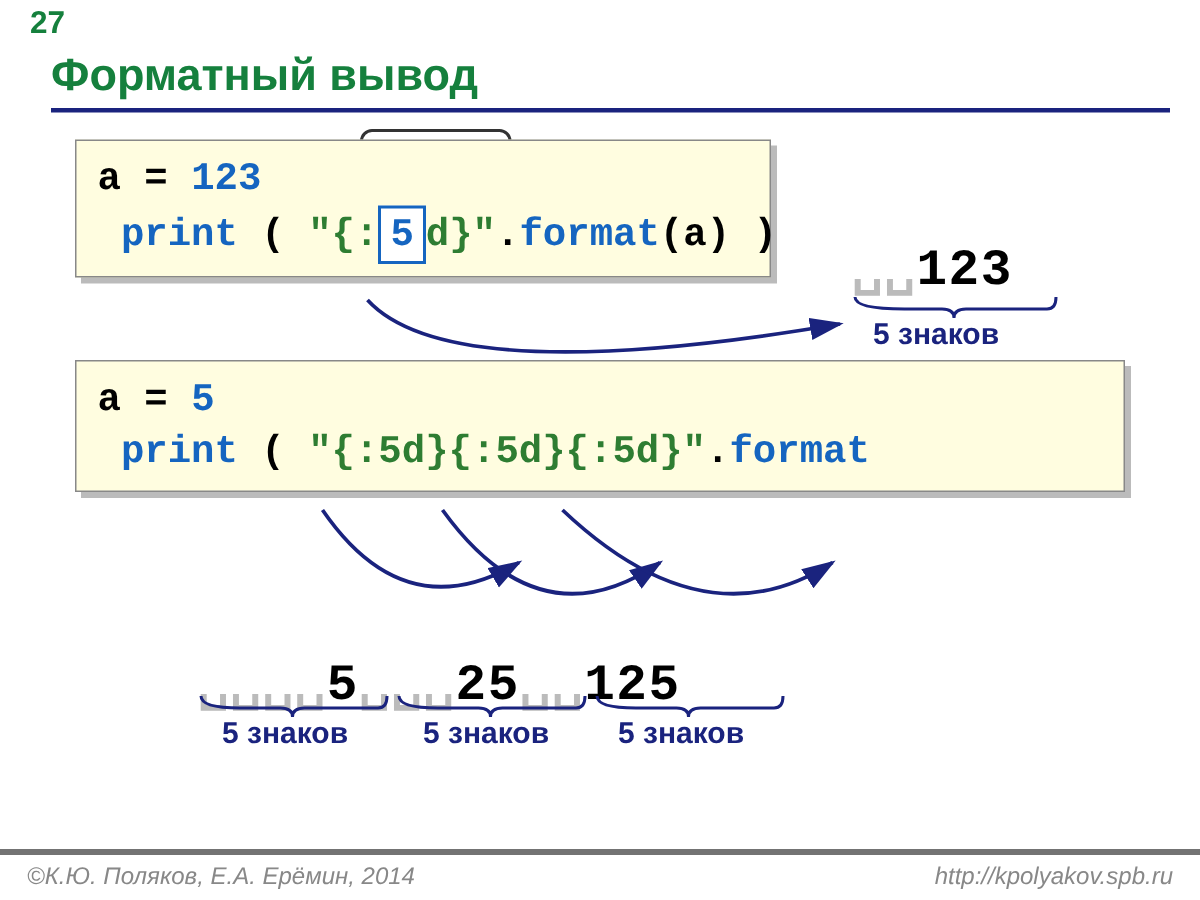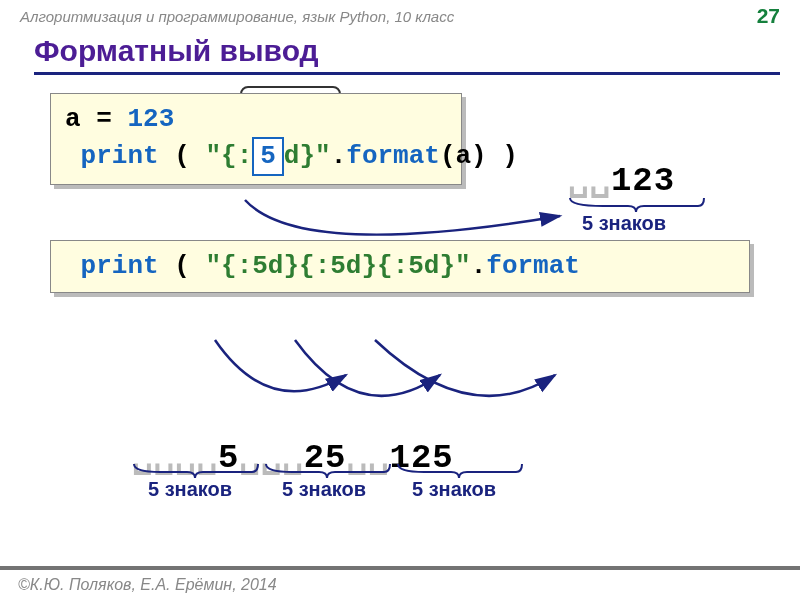--- a/index.html
+++ b/index.html
@@ -1,19 +1,19 @@
 <!DOCTYPE html>
 <html><head>
 <meta charset="utf-8">
 <style>
   * { margin: 0; padding: 0; box-sizing: border-box; }
   body { width: 800px; height: 600px; background: #fff; font-family: Arial, sans-serif; position: relative; overflow: hidden; }
   .header { display: flex; justify-content: space-between; align-items: center; padding: 4px 20px 2px 20px; color: #888; font-size: 15px; font-style: italic; }
   .page-num { color: #15803d; font-weight: bold; font-style: normal; font-size: 21px; }
-  .title { font-size: 30px; font-weight: bold; color: #4c1d95; padding: 4px 20px 2px 34px; }
+  .title { font-size: 30px; font-weight: bold; color: #15803d; padding: 4px 20px 2px 34px; }
   .rule { height: 3px; background: #1a237e; margin: 2px 20px 18px 34px; }
   .code-box { background: #fffde0; border: 1px solid #888; box-shadow: 4px 4px 0 #bbb; margin: 0 34px 0 50px; padding: 8px 14px 8px 14px; position: relative; }
   .code { font-family: "Courier New", monospace; font-size: 26px; font-weight: bold; line-height: 1.35; white-space: pre; color: #000; }
   .blue { color: #1565c0; }
   .green { color: #2e7d32; }
   .callout { position: absolute; background: #fff; border: 2px solid #333; border-radius: 8px; padding: 4px 18px; font-size: 22px; left: 240px; top: 86px; }
   .callout-tail { position: absolute; left: 260px; top: 124px; }
   .highlight-box { display: inline-block; border: 2px solid #1565c0; background: #fff; padding: 0 6px; color: #1565c0; font-weight: bold; }
   .output1 { position: absolute; left: 568px; top: 158px; font-family: "Courier New", monospace; font-size: 34px; font-weight: bold; color: #000; letter-spacing: 1px; text-align: right; }
   .brace1 { position: absolute; left: 568px; top: 196px; }
@@ -23,34 +23,33 @@
   .brace-label2a { position: absolute; left: 148px; top: 478px; font-size: 20px; font-weight: bold; color: #1a237e; }
   .brace-label2b { position: absolute; left: 282px; top: 478px; font-size: 20px; font-weight: bold; color: #1a237e; }
   .brace-label2c { position: absolute; left: 412px; top: 478px; font-size: 20px; font-weight: bold; color: #1a237e; }
   .arrows { position: absolute; pointer-events: none; }
   .footer { position: absolute; bottom: 0; left: 0; right: 0; display: flex; justify-content: space-between; padding: 6px 18px; font-style: italic; color: #888; font-size: 16px; border-top: 4px solid #737373; }
 </style>
 </head>
 <body>
 
 <div class="header">
-  <span>Алгоритмизация и программирование, язык Python, 10 класс</span>
   <span class="page-num">27</span>
 </div>
 
 <div class="title">Форматный вывод</div>
 <div class="rule"></div>
 
 <div class="callout">целое</div>
 <svg class="callout-tail" width="60" height="50">
   <polygon points="8,0 30,0 0,44" fill="#fff" stroke="#333" stroke-width="2"></polygon>
   <polygon points="10,0 28,0 4,40" fill="#fff"></polygon>
 </svg>
 
-<div class="code-box" style="width:412px;">
+<div class="code-box" style="width:464px;">
   <div class="code"><span>a = </span><span class="blue">123</span></div>
   <div class="code"><span class="blue"> print</span><span> ( </span><span class="green">"{:</span><span class="highlight-box">5</span><span class="green">d}"</span><span>.</span><span class="blue">format</span><span>(a) )</span></div>
 </div>
 
 <div class="output1"><span style="color:#bbb;">␣␣</span><span>123</span></div>
 <svg class="brace1" width="140" height="18">
   <path d="M2,2 Q2,10 35,10 L60,10 Q68,10 68,16 Q68,10 76,10 L130,10 Q136,10 136,2" fill="none" stroke="#1a237e" stroke-width="2"></path>
 </svg>
 <div class="brace-label1">5 знаков</div>
 
@@ -59,20 +58,21 @@
       <marker id="ah1" markerWidth="10" markerHeight="10" refX="8" refY="3" orient="auto">
         <path d="M0,0 L9,3 L0,6 Z" fill="#1a237e"></path>
       </marker>
     </defs>
   <path d="M245,200 Q300,260 560,216" fill="none" stroke="#1a237e" stroke-width="2.5" marker-end="url(#ah1)"></path>
 </svg>
 
 <div style="height:55px;"></div>
 
 <div class="code-box" style="margin-right:50px;">
+  <div class="code"><span>a = </span><span class="blue">5</span></div>
   <div class="code"><span class="blue"> print</span><span> ( </span><span class="green">"{:5d}{:5d}{:5d}"</span><span>.</span><span class="blue">format</span></div>
 </div>
 
 <svg class="arrows" style="left:0;top:0;" width="800" height="430">
   <defs>
       <marker id="ah2" markerWidth="10" markerHeight="10" refX="8" refY="3" orient="auto">
         <path d="M0,0 L9,3 L0,6 Z" fill="#1a237e"></path>
       </marker>
     </defs>
   <path d="M215,340 Q270,420 346,375" fill="none" stroke="#1a237e" stroke-width="2.5" marker-end="url(#ah2)"></path>
@@ -85,13 +85,14 @@
   <path d="M2,2 Q2,10 28,10 L55,10 Q63,10 63,16 Q63,10 71,10 L120,10 Q126,10 126,2" fill="none" stroke="#1a237e" stroke-width="2"></path>
   <path d="M134,2 Q134,10 160,10 L187,10 Q195,10 195,16 Q195,10 203,10 L252,10 Q258,10 258,2" fill="none" stroke="#1a237e" stroke-width="2"></path>
   <path d="M266,2 Q266,10 292,10 L319,10 Q327,10 327,16 Q327,10 335,10 L384,10 Q390,10 390,2" fill="none" stroke="#1a237e" stroke-width="2"></path>
 </svg>
 <div class="brace-label2a">5 знаков</div>
 <div class="brace-label2b">5 знаков</div>
 <div class="brace-label2c">5 знаков</div>
 
 <div class="footer">
   <span>©К.Ю. Поляков, Е.А. Ерёмин, 2014</span>
+  <span>http://kpolyakov.spb.ru</span>
 </div>
 
 </body></html>

